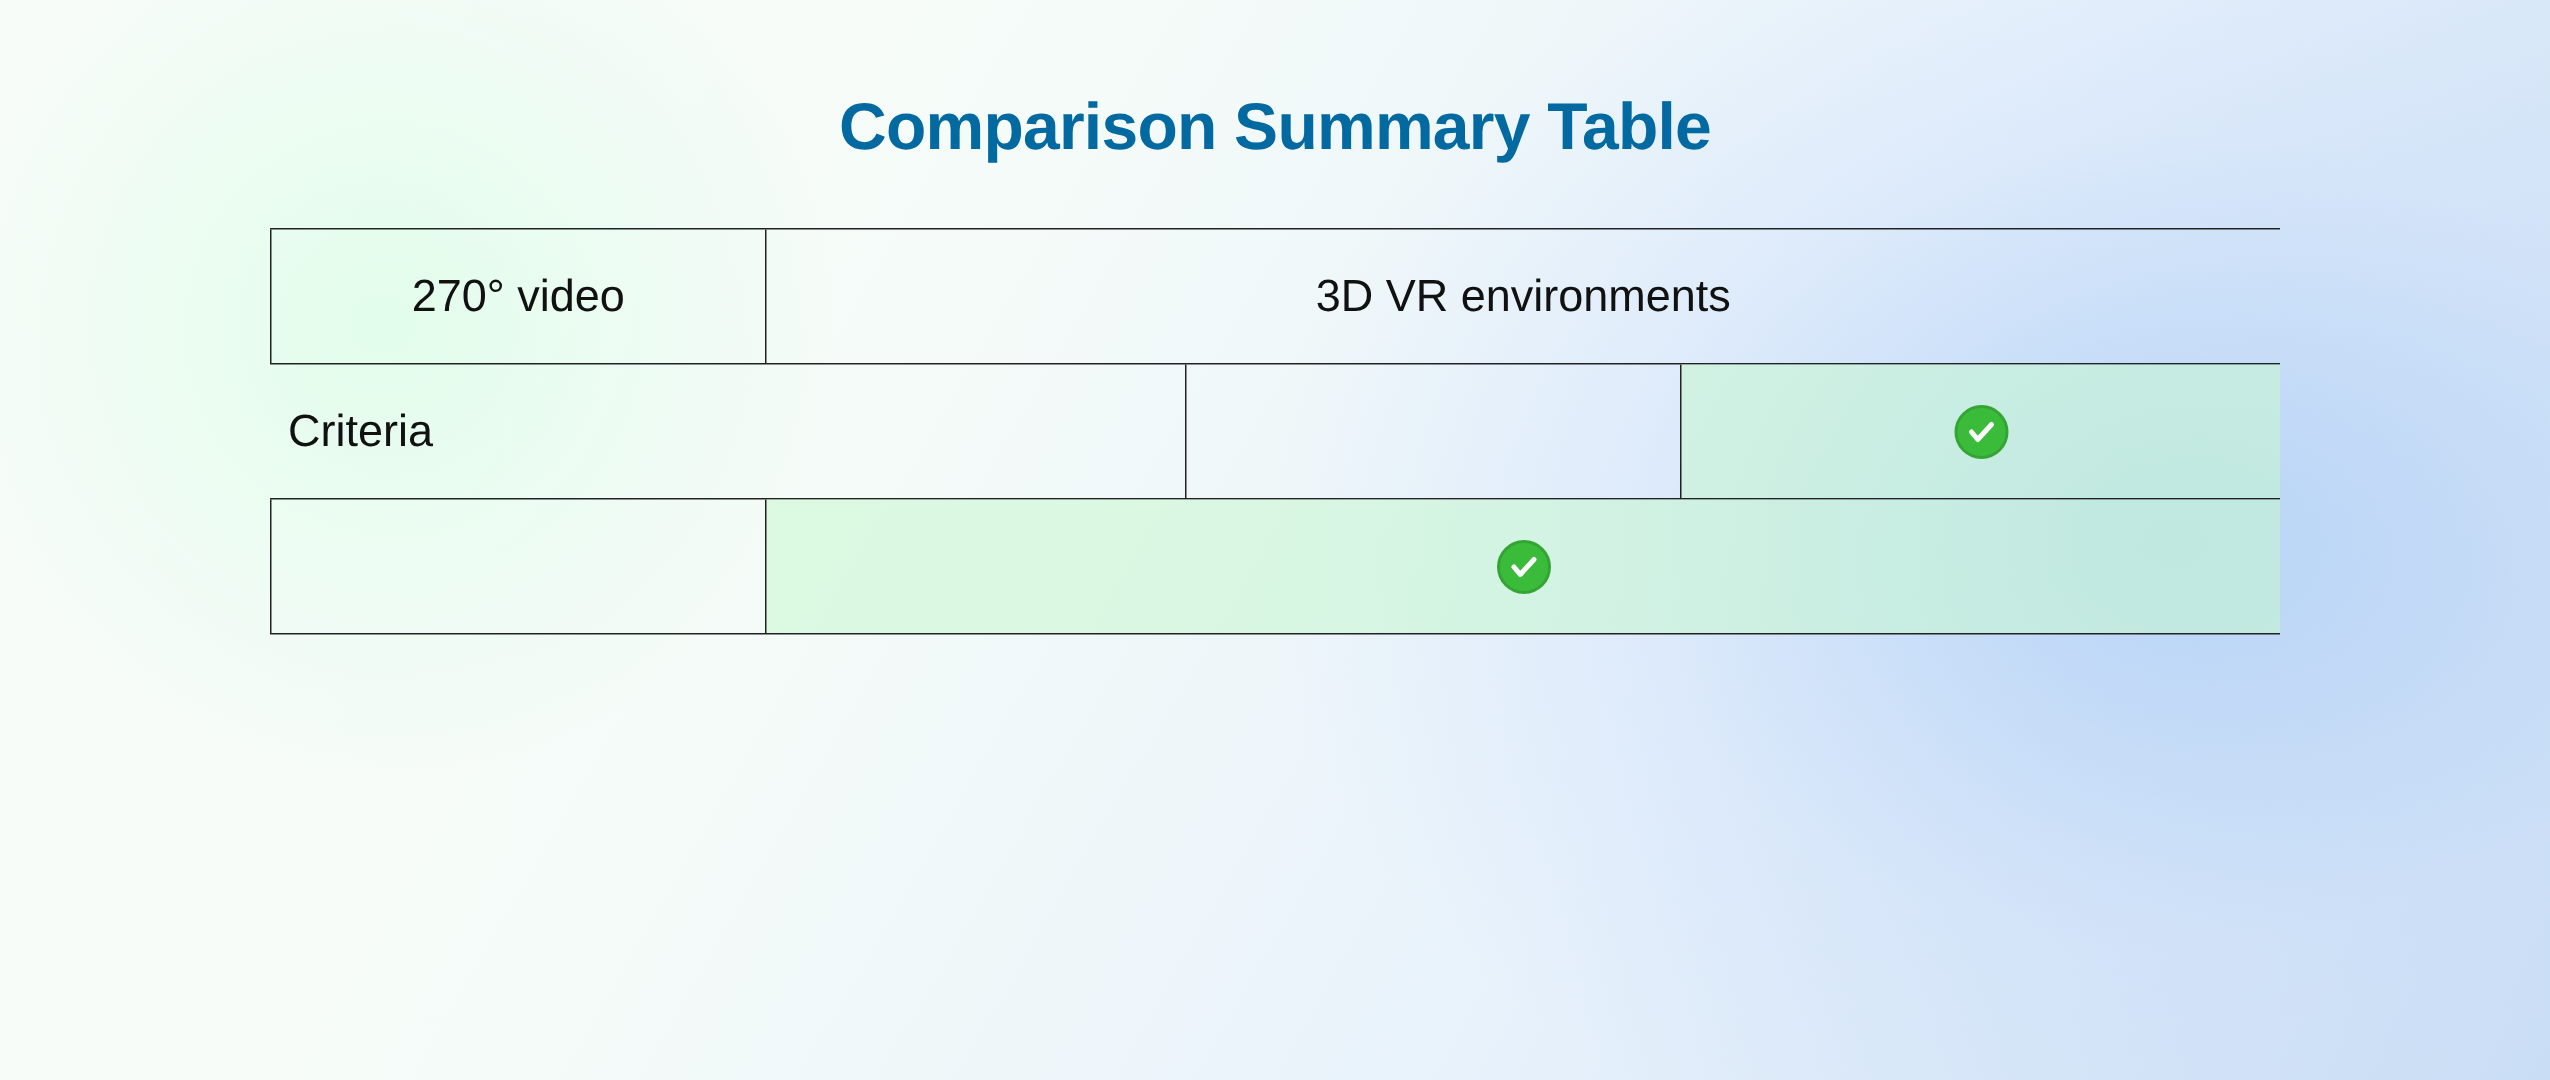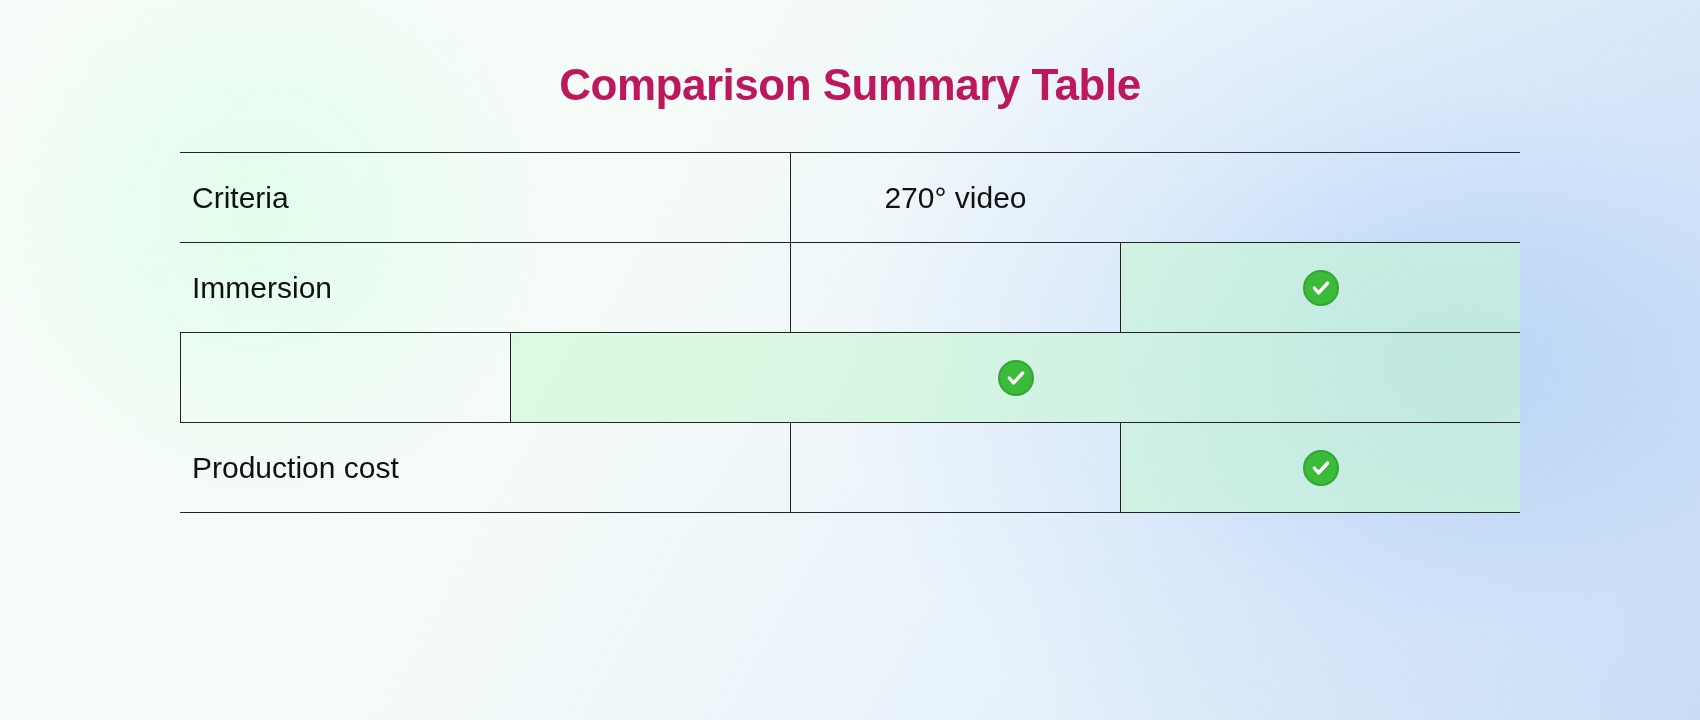--- a/index.html
+++ b/index.html
@@ -19,21 +19,21 @@
       overflow: hidden;
     }
     .container {
       position: relative;
       padding: 60px 180px 0 180px;
     }
     .title {
       text-align: center;
       font-size: 44px;
       font-weight: 800;
-      color: #be185d;
+      color: #0369a1;
       letter-spacing: -0.5px;
       margin-bottom: 42px;
     }
     .table {
       width: 100%;
       border-top: 1px solid #222;
     }
     .row {
       display: flex;
       border-bottom: 1px solid #222;
@@ -86,53 +86,42 @@
   </style>
 </head>
 <body>
 
 <div class="container">
   <h1 class="title">Comparison Summary Table</h1>
 
   <div class="table">
 
     <div class="row header-row">
-      <div class="cell cell-criteria">Criteria</div>
       <div class="cell cell-col1">270° video</div>
+      <div class="cell cell-col2">3D VR environments</div>
     </div>
 
     <div id="table-body">
         <div class="row">
-          <div class="cell cell-criteria">Immersion</div>
+          <div class="cell cell-criteria">Criteria</div>
           <div class="cell cell-col1"></div>
           <div class="cell cell-col2 checked">
             <span class="check-icon">
               <svg viewBox="0 0 24 24" fill="none" stroke="#fff" stroke-width="4" stroke-linecap="round" stroke-linejoin="round">
                 <polyline points="4 12 9 18 20 6"></polyline>
               </svg>
             </span>
           </div>
         </div>
         <div class="row">
           <div class="cell cell-col1"></div>
           <div class="cell cell-col2 checked">
             <span class="check-icon">
               <svg viewBox="0 0 24 24" fill="none" stroke="#fff" stroke-width="4" stroke-linecap="round" stroke-linejoin="round">
                 <polyline points="4 12 9 18 20 6"></polyline>
               </svg>
             </span>
           </div>
         </div>
-        <div class="row">
-          <div class="cell cell-criteria">Production cost</div>
-          <div class="cell cell-col1"></div>
-          <div class="cell cell-col2 checked">
-            <span class="check-icon">
-              <svg viewBox="0 0 24 24" fill="none" stroke="#fff" stroke-width="4" stroke-linecap="round" stroke-linejoin="round">
-                <polyline points="4 12 9 18 20 6"></polyline>
-              </svg>
-            </span>
-          </div>
-        </div>
       </div>
 
   </div>
 </div>
 
 </body></html>

